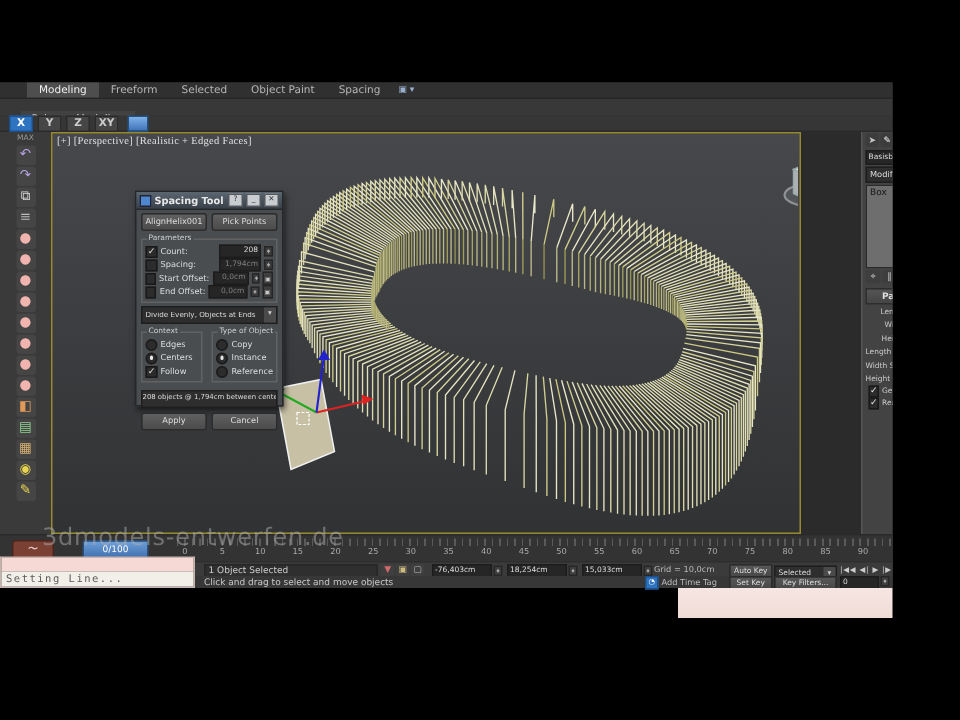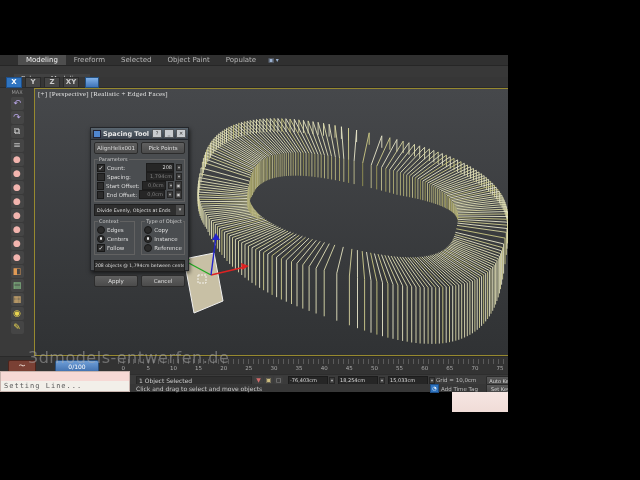--- a/index.html
+++ b/index.html
@@ -1,16 +1,16 @@
 <!DOCTYPE html>
 <html><head>
 <meta charset="utf-8">
 <style>
   html,body{margin:0;padding:0;background:#000;}
-  #stage{position:relative;width:508px;height:480px;background:#000;overflow:hidden;
+  #stage{position:relative;width:595px;height:480px;background:#000;overflow:hidden;
          font-family:"DejaVu Sans",sans-serif;-webkit-font-smoothing:antialiased;}
   .abs{position:absolute;}
   
   #ui{left:0;top:55px;width:640px;height:337px;background:#3a3a3a;}
   
   #ribbon{left:0;top:0;width:640px;height:11px;background:#303030;border-bottom:1px solid #262626;display:flex;align-items:stretch;padding-left:18px;box-sizing:border-box;}
   .rtab{font-size:7px;color:#b5b5b5;padding:1px 8px 0 8px;white-space:nowrap;}
   .rtab.active{background:#4e4e4e;color:#eee;}
   #ribbon-more{font-size:6px;color:#9ab0d0;padding:1px 4px;}
   #subtabrow{left:0;top:11px;width:640px;height:11px;background:#383838;border-bottom:1px solid #2d2d2d;}
@@ -124,21 +124,21 @@
 
 <div id="stage">
 
   <div id="ui" class="abs">
 
     <div id="ribbon" class="abs">
       <div class="rtab active">Modeling</div>
       <div class="rtab">Freeform</div>
       <div class="rtab">Selected</div>
       <div class="rtab">Object Paint</div>
-      <div class="rtab">Populate</div>
+      <div class="rtab">Spacing</div>
       <div id="ribbon-more">▣ ▾</div>
     </div>
 
     <div id="subtabrow" class="abs">
       <div id="subtab">Polygon Modeling</div>
     </div>
 
     <div id="axisrow" class="abs">
       <div class="axbtn active">X</div>
       <div class="axbtn">Y</div>

